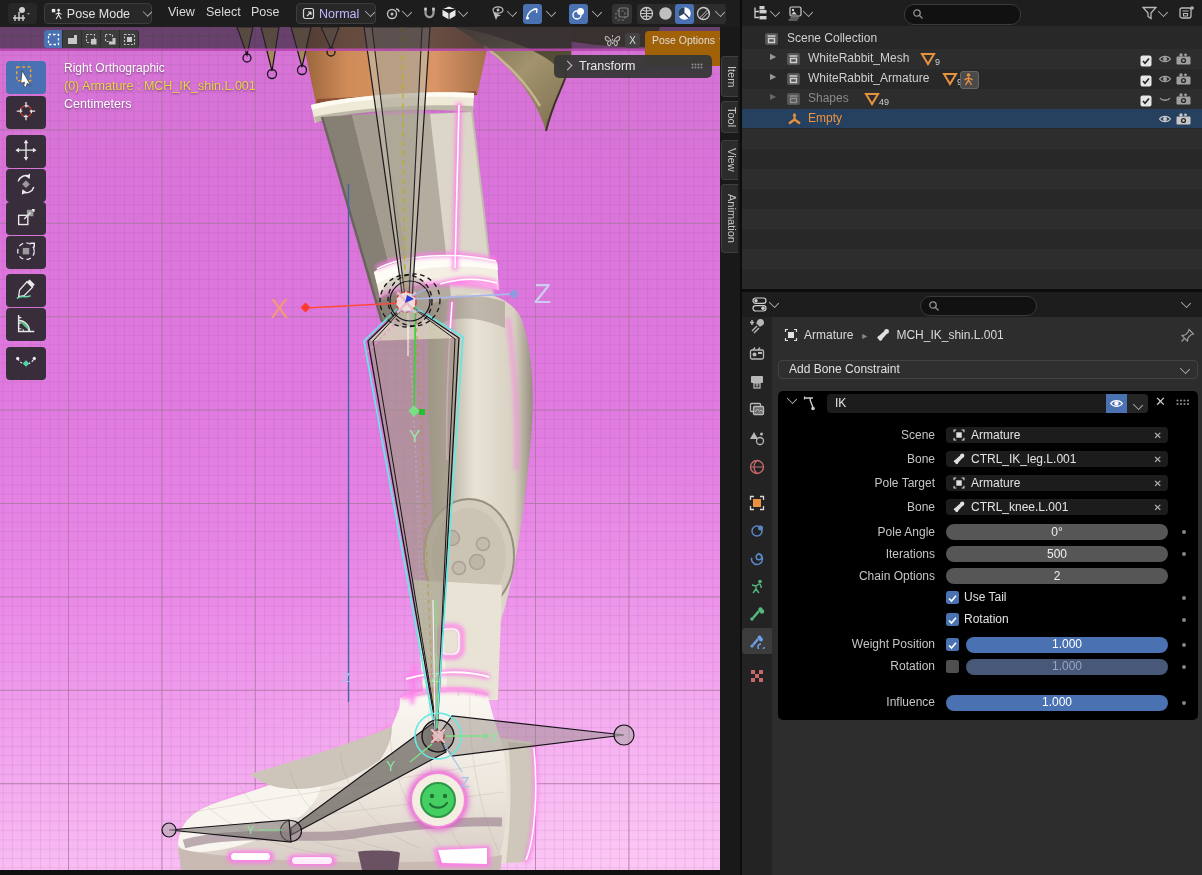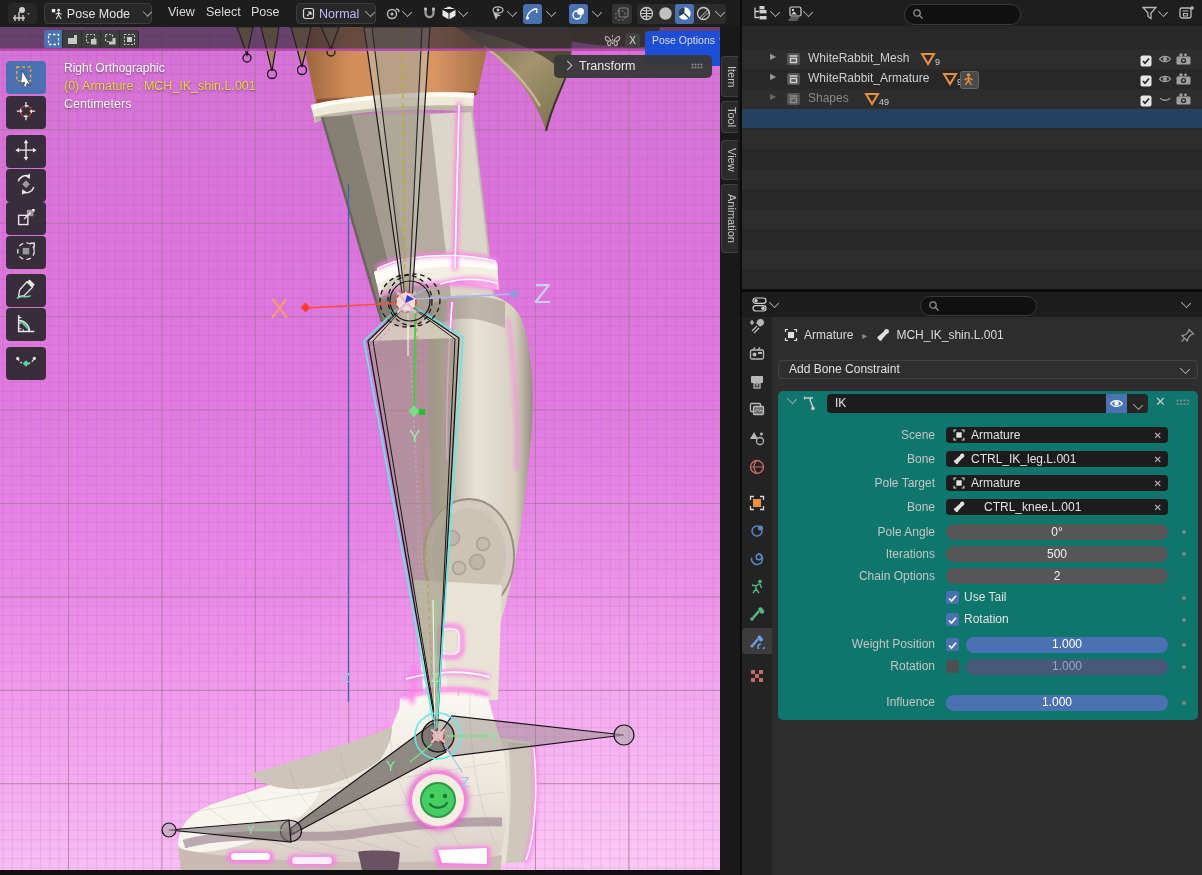--- a/index.html
+++ b/index.html
@@ -388,21 +388,21 @@
         <rect x="4" y="4" width="5" height="5" fill="#c8c8c8"></rect>
       </svg>
     </div>
 </div>
 <svg width="17" height="15" viewBox="0 0 17 15" style="position:absolute;left:604px;top:33px;opacity:0.85">
  <path d="M7 7.5 C3 2 0.5 3 1.5 6 C2.2 8.5 4.5 8.5 7 7.5 C4.5 8 2.5 10 4 12 C6 14 7.5 11 7 7.5 Z" fill="none" stroke="#cfcfcf" stroke-width="1.1"></path>
  <path d="M10 7.5 C14 2 16.5 3 15.5 6 C14.8 8.5 12.5 8.5 10 7.5 C12.5 8 14.5 10 13 12 C11 14 9.5 11 10 7.5 Z" fill="none" stroke="#cfcfcf" stroke-width="1.1"></path>
  <path d="M8.5 2 L8.5 13" stroke="#cfcfcf" stroke-width="1" stroke-dasharray="2 1.6"></path>
 </svg>
 <div style="position:absolute;left:625px;top:32.5px;width:15px;height:15px;background:#424242;border-radius:3px;color:#dcdcdc;font-size:10px;text-align:center;line-height:15px">X</div>
-<div style="position:absolute;left:645px;top:31px;width:90px;height:35px;background:#1d4ed8;border-radius:4px;color:#dedede;font-size:10.5px;line-height:18px;padding-left:7px;box-sizing:border-box;white-space:nowrap">Pose Options<span class="chev" style="position:absolute;right:7px;top:7px"></span></div>
+<div style="position:absolute;left:645px;top:31px;width:90px;height:35px;background:#a16207;border-radius:4px;color:#dedede;font-size:10.5px;line-height:18px;padding-left:7px;box-sizing:border-box;white-space:nowrap">Pose Options<span class="chev" style="position:absolute;right:7px;top:7px"></span></div>
 <div style="position:absolute;left:554px;top:55px;width:158px;height:23px;background:rgba(56,56,56,0.96);border-radius:5px;color:#e8e8e8;font-size:12.5px;line-height:23px">
  <span style="display:inline-block;width:6px;height:6px;border-right:1.5px solid #c0c0c0;border-bottom:1.5px solid #c0c0c0;transform:rotate(-45deg);margin:0 8px 1px 10px"></span>Transform
  <svg width="13" height="8" viewBox="0 0 13 8" style="position:absolute;right:8px;top:8px">
       <g fill="#909090">
         <circle cx="1.5" cy="1.5" r="1"></circle>
         <circle cx="4.5" cy="1.5" r="1"></circle>
         <circle cx="7.5" cy="1.5" r="1"></circle>
         <circle cx="10.5" cy="1.5" r="1"></circle>
         <circle cx="1.5" cy="4.5" r="1"></circle>
         <circle cx="4.5" cy="4.5" r="1"></circle>
@@ -526,20 +526,27 @@
     <div style="position:absolute;left:0;top:88.8px;width:460px;height:20px;background:#2d2d2d"></div>
     <div style="position:absolute;left:0;top:128.8px;width:460px;height:20px;background:#2d2d2d"></div>
     <div style="position:absolute;left:0;top:148.8px;width:460px;height:20px;background:#282828"></div>
     <div style="position:absolute;left:0;top:168.8px;width:460px;height:20px;background:#2d2d2d"></div>
     <div style="position:absolute;left:0;top:188.8px;width:460px;height:20px;background:#282828"></div>
     <div style="position:absolute;left:0;top:208.8px;width:460px;height:20px;background:#2d2d2d"></div>
     <div style="position:absolute;left:0;top:228.8px;width:460px;height:20px;background:#282828"></div>
     <div style="position:absolute;left:0;top:248.8px;width:460px;height:20px;background:#2d2d2d"></div>
     <div style="position:absolute;left:0;top:268.8px;width:460px;height:20px;background:#282828"></div>
     <div style="position:absolute;left:0;top:108.8px;width:460px;height:19.5px;background:#26415f"></div>
+    <div style="position:absolute;left:0;top:28.8px;width:460px;height:20px">
+      <span style="position:absolute;left:22px;top:3px"><svg width="15" height="14" viewBox="0 0 15 14">
+          <rect x="1" y="1" width="13" height="12" rx="2" fill="#555"></rect>
+          <path d="M3.5 4 L11.5 4 M4.5 6.5 L10.5 6.5 L10.5 10.5 L4.5 10.5 Z" stroke="#d0d0d0" stroke-width="1.4" fill="none"></path>
+        </svg></span>
+      <span class="otext" style="left:45px">Scene Collection</span>
+    </div>
     <div style="position:absolute;left:0;top:48.8px;width:460px;height:20px">
       <span style="position:absolute;left:28px;top:3px;color:#999;font-size:8px">▶</span>
       <span style="position:absolute;left:44px;top:3px"><svg width="15" height="14" viewBox="0 0 15 14">
           <rect x="1" y="1" width="13" height="12" rx="2" fill="#555"></rect>
           <path d="M3.5 4 L11.5 4 M4.5 6.5 L10.5 6.5 L10.5 10.5 L4.5 10.5 Z" stroke="#d0d0d0" stroke-width="1.4" fill="none"></path>
         </svg></span>
       <span class="otext" style="left:66px">WhiteRabbit_Mesh</span>
       <span style="position:absolute;left:178px;top:2px"><svg width="26" height="16" viewBox="0 0 26 16">
           <path d="M2 3 L14 3 L8 13 Z" fill="none" stroke="#e8913f" stroke-width="2"></path>
           <text x="15" y="14" font-size="9" fill="#cfcfcf" font-family="Liberation Sans,sans-serif">9</text>
@@ -608,20 +615,38 @@
         </svg></span>
       <span style="position:absolute;left:416px;top:3px"><svg width="14" height="14" viewBox="0 0 14 14">
           <path d="M2 6 C4 9 10 9 12 6" fill="none" stroke="#a0a0a0" stroke-width="1.3"></path>
         </svg></span>
       <span style="position:absolute;left:434px;top:3.5px"><svg width="15" height="13" viewBox="0 0 15 13">
           <path d="M1.5 3.5 h12 a1 1 0 0 1 1 1 v6 a1 1 0 0 1 -1 1 h-12 a1 1 0 0 1 -1 -1 v-6 a1 1 0 0 1 1 -1 Z" fill="#a0a0a0"></path>
           <circle cx="5" cy="2" r="1.7" fill="#a0a0a0"></circle>
           <circle cx="9.5" cy="1.8" r="1.4" fill="#a0a0a0"></circle>
           <circle cx="7.5" cy="7.5" r="2.6" fill="#282828"></circle>
           <circle cx="7.5" cy="7.5" r="1.2" fill="#a0a0a0"></circle>
+        </svg></span>
+    </div>
+    <div style="position:absolute;left:0;top:108.8px;width:460px;height:20px">
+      <span style="position:absolute;left:45px;top:3px"><svg width="15" height="15" viewBox="0 0 15 15">
+          <path d="M7.5 7.5 L7.5 1.5 M7.5 7.5 L2 11.5 M7.5 7.5 L13 11.5" stroke="#e8913f" stroke-width="2.2" fill="none"></path>
+          <path d="M7.5 1.5 l-2 2.5 h4 Z M2 11.5 l3.2 -0.5 l-1.8 -2.6 Z M13 11.5 l-3.2 -0.5 l1.8 -2.6 Z" fill="#e8913f"></path>
+        </svg></span>
+      <span class="otext" style="left:66px;color:#f4913d">Empty</span>
+      <span style="position:absolute;left:416px;top:3px"><svg width="14" height="14" viewBox="0 0 14 14">
+          <path d="M1.5 7 C4 3.5 10 3.5 12.5 7 C10 10.5 4 10.5 1.5 7 Z" fill="none" stroke="#c8c8c8" stroke-width="1.2"></path>
+          <circle cx="7" cy="7" r="2" fill="#c8c8c8"></circle>
+        </svg></span>
+      <span style="position:absolute;left:434px;top:3.5px"><svg width="15" height="13" viewBox="0 0 15 13">
+          <path d="M1.5 3.5 h12 a1 1 0 0 1 1 1 v6 a1 1 0 0 1 -1 1 h-12 a1 1 0 0 1 -1 -1 v-6 a1 1 0 0 1 1 -1 Z" fill="#c8c8c8"></path>
+          <circle cx="5" cy="2" r="1.7" fill="#c8c8c8"></circle>
+          <circle cx="9.5" cy="1.8" r="1.4" fill="#c8c8c8"></circle>
+          <circle cx="7.5" cy="7.5" r="2.6" fill="#282828"></circle>
+          <circle cx="7.5" cy="7.5" r="1.2" fill="#c8c8c8"></circle>
         </svg></span>
     </div>
 </div>
 
 <div style="position:absolute;left:742px;top:289px;width:460px;height:3px;background:#0c0c0c"></div>
 
 <div style="position:absolute;left:742px;top:292px;width:460px;height:583px;background:#2d2d2d">
  <div style="position:absolute;left:0;top:0;width:460px;height:25px;background:#1d1d1d"></div>
  <svg width="18" height="17" viewBox="0 0 18 17" style="position:absolute;left:9px;top:4px">
       <rect x="2" y="2" width="13" height="5.4" rx="2.7" fill="none" stroke="#cfcfcf" stroke-width="1.2"></rect>
@@ -721,21 +746,21 @@
       <circle cx="3" cy="9.6" r="1.6" fill="#e0e0e0"></circle>
       <circle cx="4.5" cy="11.2" r="1.6" fill="#e0e0e0"></circle>
     </svg>MCH_IK_shin.L.001
 </div>
 <svg width="15" height="15" viewBox="0 0 15 15" style="position:absolute;left:1180px;top:328px">
     <path d="M9 1.5 L13.5 6 L11 6.8 L8.2 9.6 L7.4 13 L2 7.6 L5.4 6.8 L8.2 4 Z" fill="none" stroke="#9a9a9a" stroke-width="1.2"></path>
     <path d="M4.5 10.5 L1.5 13.5" stroke="#9a9a9a" stroke-width="1.2"></path>
   </svg>
 <div style="position:absolute;left:778px;top:360px;width:420px;height:19px;background:#2f2f2f;border:1px solid #434343;border-radius:4px;box-sizing:border-box;color:#e0e0e0;font-size:12px;line-height:17px;padding-left:10px">Add Bone Constraint<span class="chev" style="position:absolute;right:8px;top:7px"></span></div>
 
-<div style="position:absolute;left:778px;top:391px;width:420px;height:329px;background:#0f766e;border-radius:5px">
+<div style="position:absolute;left:778px;top:391px;width:420px;height:329px;background:#000000;border-radius:5px">
  <span class="chev" style="position:absolute;left:10px;top:7px"></span>
  <svg width="16" height="16" viewBox="0 0 16 16" style="position:absolute;left:24px;top:4px">
       <path d="M2 3 h9 M8 3 C8 8 11 10 11 13" fill="none" stroke="#ccc" stroke-width="1.4"></path>
       <circle cx="11" cy="13.5" r="1.8" fill="#ccc"></circle>
       <path d="M2.5 1.5 L2.5 4.5" stroke="#ccc" stroke-width="1.2"></path>
     </svg>
  <div style="position:absolute;left:49px;top:2.5px;width:279px;height:19px;background:#1c1c1c;border-radius:4px 0 0 4px;color:#e5e5e5;font-size:12px;line-height:19px;padding-left:8px;box-sizing:border-box">IK</div>
  <div style="position:absolute;left:328px;top:2.5px;width:21px;height:19px;background:#4a72b3"><svg width="15" height="15" viewBox="0 0 14 14" style="margin:2px 0 0 3px">
         <path d="M1.5 7 C4 3.5 10 3.5 12.5 7 C10 10.5 4 10.5 1.5 7 Z" fill="none" stroke="#fff" stroke-width="1.2"></path>
         <circle cx="7" cy="7" r="2" fill="#fff"></circle>
@@ -785,21 +810,21 @@
     <span class="xx">✕</span>
   </div>
 <div class="plabel" style="top:500px">Bone</div>
 <div class="idf" style="top:499px">
     <svg width="14" height="14" viewBox="0 0 14 14" style="flex:none;margin-left:6px">
       <path d="M9.2 2.2 L11.8 4.8 L5.6 11.8 L2.2 8.4 Z" fill="#e0e0e0"></path>
       <circle cx="10.6" cy="3.4" r="2.4" fill="#e0e0e0"></circle>
       <circle cx="3" cy="9.6" r="1.6" fill="#e0e0e0"></circle>
       <circle cx="4.5" cy="11.2" r="1.6" fill="#e0e0e0"></circle>
     </svg>
-    <span style="margin-left:18px">CTRL_knee.L.001</span>
+    <span style="margin-left:5px">CTRL_knee.L.001</span>
     <span class="xx">✕</span>
   </div>
 <div class="plabel" style="top:525px">Pole Angle</div>
 <div class="numf" style="top:524px">0°</div>
 <span class="dot" style="top:530px"></span>
 <div class="plabel" style="top:547px">Iterations</div>
 <div class="numf" style="top:546px">500</div>
 <span class="dot" style="top:552px"></span>
 <div class="plabel" style="top:569px">Chain Options</div>
 <div class="numf" style="top:568px">2</div>

